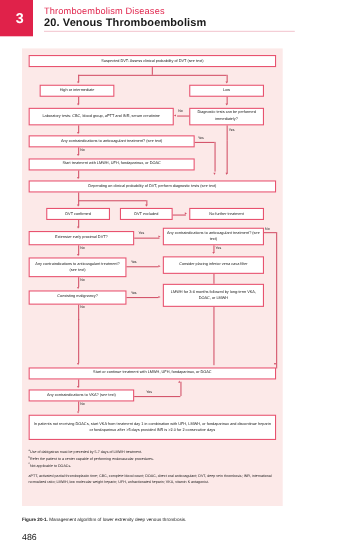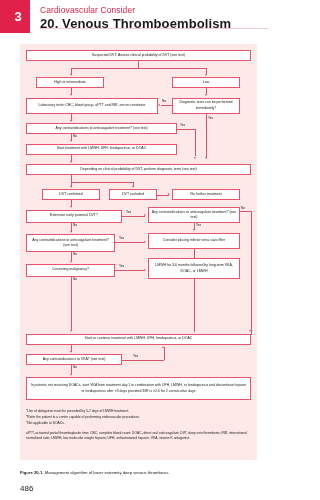--- a/index.html
+++ b/index.html
@@ -22,21 +22,21 @@
     color:#fff; font-weight:bold; font-size:13px;
     display:flex; align-items:center; justify-content:center;
     padding-left:6px;
   }
   .hdr-part {
     position:absolute; left:40px; top:5px;
     color:#e0224a; font-size:8.4px; letter-spacing:.15px;
   }
   .hdr-chap {
     position:absolute; left:40px; top:15.5px;
-    color:#1a1a1a; font-size:13px; font-weight:bold; letter-spacing:.1px;
+    color:#1a1a1a; font-size:10px; font-weight:bold; letter-spacing:.1px;
   }
   .hdr-rule {
     position:absolute; left:40px; top:28px; width:228px; height:1px;
     background:#f3c9d2;
   }
 
   
   .panel {
     position:absolute; left:20px; top:44px; width:237px; height:416px;
     background:#fce9e8;
@@ -106,21 +106,21 @@
   }
 </style>
 </head>
 <body>
 
 <div id="page">
 
   <div class="hdr">
     <div class="hdr-tab"></div>
     <div class="hdr-num">3</div>
-    <div class="hdr-part">Cardiovascular Consider</div>
+    <div class="hdr-part">Thromboembolism Diseases</div>
     <div class="hdr-chap">20. Venous Thromboembolism</div>
     <div class="hdr-rule"></div>
   </div>
 
   <div class="panel">
 
     <div class="bx" style="left:6px; top:6px; width:225px; height:11px;">
       <span>Suspected DVT: Assess clinical probability of DVT (see text)</span>
     </div>
 

